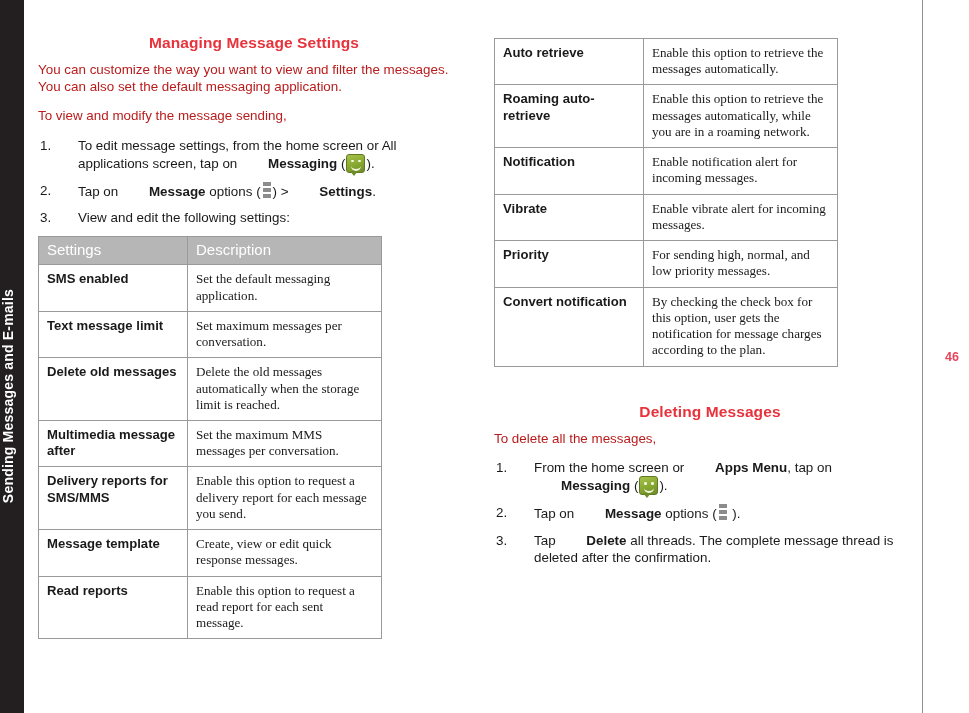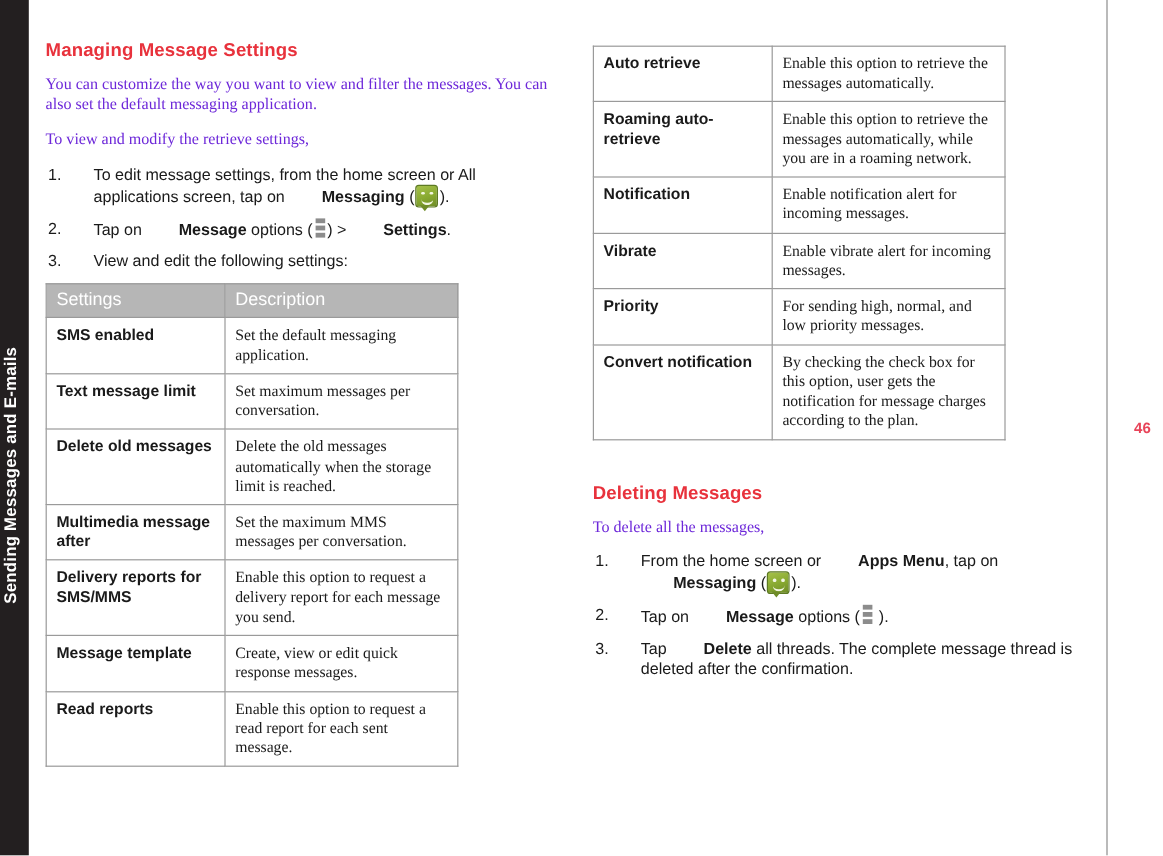--- a/index.html
+++ b/index.html
@@ -61,27 +61,27 @@
 
   
   h2.section-head {
     margin: 0 0 10px 0;
     font-size: 15.5px;
     font-weight: bold;
     color: #e8323c;
     font-stretch: condensed;
     letter-spacing: .1px;
     line-height: 1.1;
+    text-align: center;
   }
   p.body-text {
     margin: 0 0 12px 0;
     font-size: 13.4px;
     line-height: 1.28;
-    color: #6d28d9;
-    font-family: Liberation Serif, serif;
+    color: #b91c1c;
   }
   .steps {
     margin: 0;
     padding: 0;
     list-style: none;
   }
   .step {
     position: relative;
     padding-left: 40px;
     margin-bottom: 9px;
@@ -220,21 +220,21 @@
 </div>
 
 <div class="page">
 
   <div class="col col-left">
 
     <h2 class="section-head">Managing Message Settings</h2>
 
     <p class="body-text">You can customize the way you want to view and filter the messages. You can also set the default messaging application.</p>
 
-    <p class="body-text">To view and modify the retrieve settings,</p>
+    <p class="body-text">To view and modify the message sending,</p>
 
     <ol class="steps" id="left-steps">
         <li class="step"><span class="step-num">1.</span>To edit message settings, from the home screen or All applications screen, tap on <b>Messaging</b> (<span class="icon-msg"><span class="tail"></span></span>).</li>
         <li class="step"><span class="step-num">2.</span>Tap on <b>Message</b> options (<span class="icon-dots"><i></i><i></i><i></i></span>) &gt; <b>Settings</b>.</li>
         <li class="step"><span class="step-num">3.</span>View and edit the following settings:</li>
       </ol>
 
     <table class="settings-table" id="left-table">
         <thead>
           <tr>

